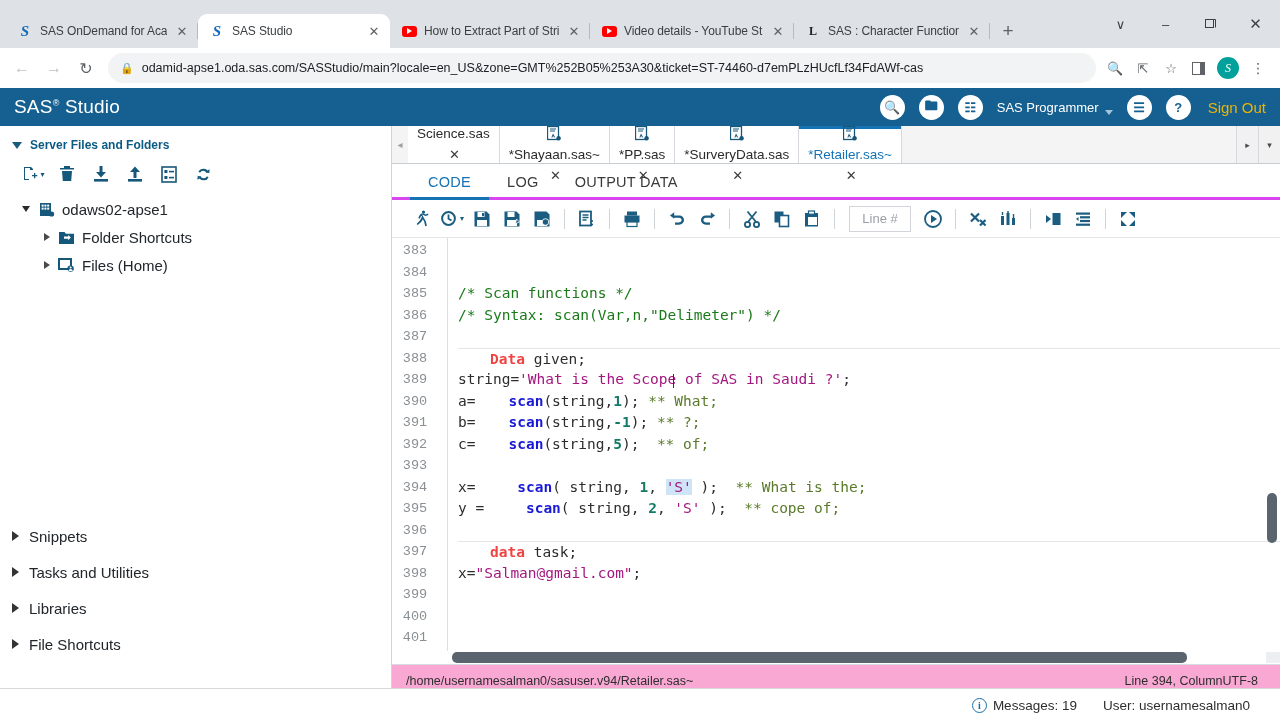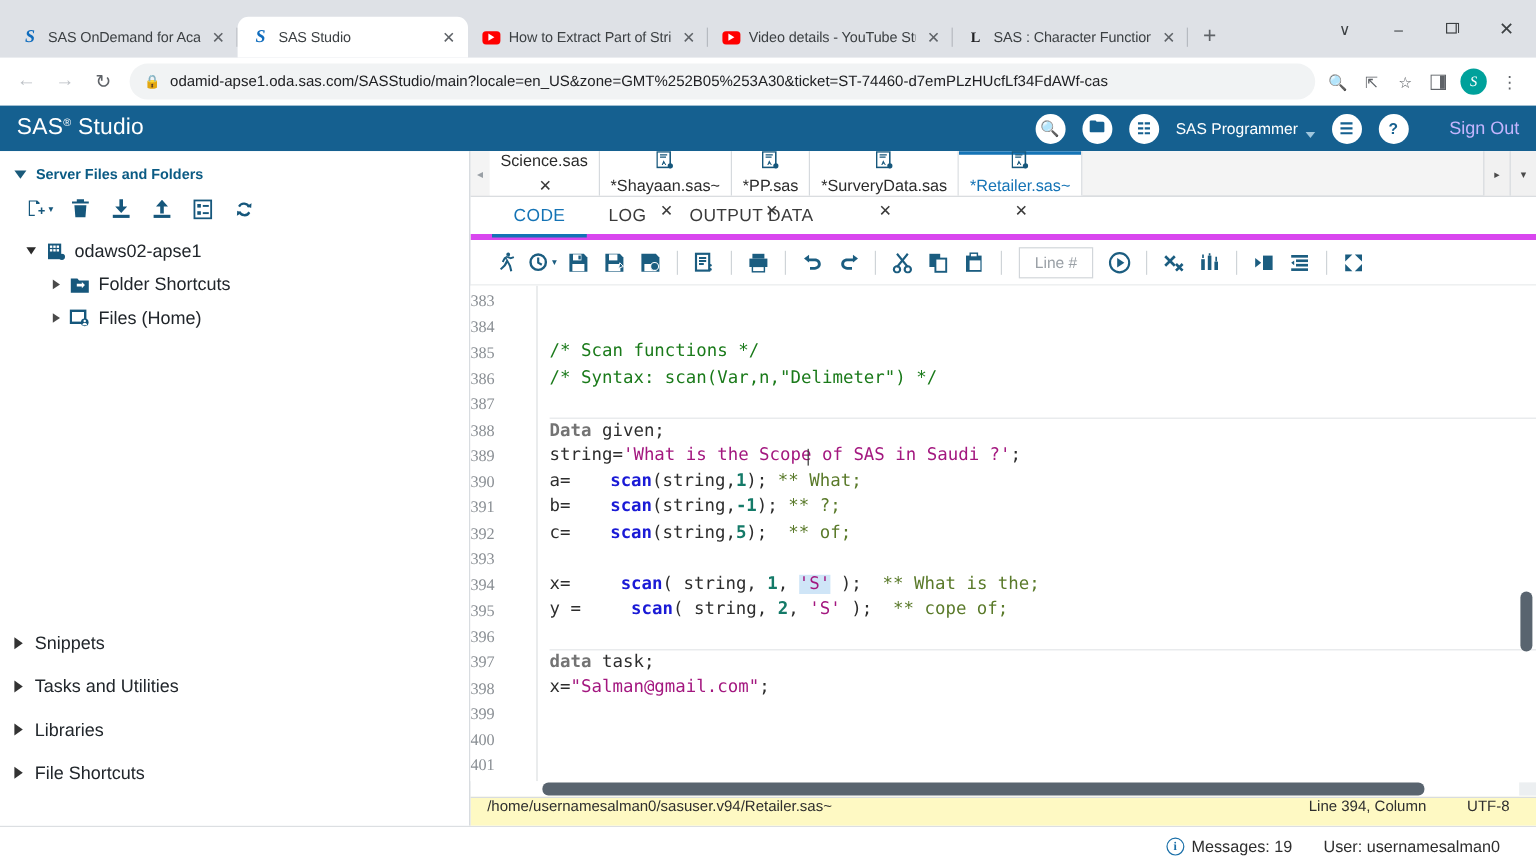--- a/index.html
+++ b/index.html
@@ -71,21 +71,21 @@
   }
   .sas-logo { font-size:19px; letter-spacing:.2px; }
   .sas-logo sup { font-size:9px; vertical-align: super; }
   .sas-header-right { margin-left:auto; display:flex; align-items:center; gap:14px; }
   .circ-icon {
     width:25px;height:25px;border-radius:50%;background:#fff;color:#156090;
     display:flex;align-items:center;justify-content:center;font-size:13px;font-weight:bold;
   }
   .persona { font-size:13px; color:#fff; display:flex; align-items:flex-end; gap:6px; }
   .caret-d { width:0;height:0;border-left:4px solid transparent;border-right:4px solid transparent;border-top:5px solid #9fc6dd;}
-  .signout { font-size:15px; color:#c4b5fd; margin-left:20px;}
+  .signout { font-size:15px; color:#eab308; margin-left:3px;}
 
   
   .main-row { display:flex; height: 562px; }
   .sidebar { width: 392px; background:#fff; border-right:1px solid #cfd4d9; position:relative;}
   .side-section-head {
     display:flex; align-items:center; gap:8px; padding: 12px 0 0 12px;
     color:#0b5b84; font-size:12px; font-weight:bold;
   }
   .tri-d { width:0;height:0;border-left:5px solid transparent;border-right:5px solid transparent;border-top:7px solid #1a5a7a;}
   .tri-r { width:0;height:0;border-top:5px solid transparent;border-bottom:5px solid transparent;border-left:7px solid #333;}
@@ -115,64 +115,64 @@
     display:flex; align-items:center; gap:6px; padding:0 9px;
     font-size:13.5px; color:#2b2b2b; background:#fff;
     border-right:1px solid #d6dade; position:relative; white-space:nowrap;flex-direction:column;
   }
   .ftab.active { color:#1473b5; box-shadow: inset 0 3px 0 0 #1473b5; }
   .ftab .fx { color:#3b3b3b; font-size:13px; margin-left:2px;}
   .sas-file-icon { width:14px;height:15px; position:relative; flex:0 0 14px;}
   .ft-right { margin-left:auto; display:flex; }
   .ft-right .ftr { width:22px; background:#f1f1f1; border-left:1px solid #d6dade; display:flex;align-items:center;justify-content:center; color:#4a4a4a; font-size:9px;}
 
-  .view-tabs { height:36px; display:flex; align-items:center; padding-left:18px; gap:0; border-bottom:5px solid #d946ef; background:#fff;}
+  .view-tabs { height:36px; display:flex; padding-left:18px; gap:0; border-bottom:3px solid #d946ef; background:#fff;}
   .vtab { padding: 0 18px; height:36px; display:flex;align-items:center; font-size:14.5px; color:#3a3a3a; letter-spacing:.3px;}
   .vtab.active { color:#1473b5; box-shadow: inset 0 -3px 0 0 #1473b5;}
 
   .code-toolbar { height:38px; display:flex; align-items:center; gap:2px; padding-left:16px; border-bottom:1px solid #e3e6e8; background:#fff;}
   .ctb { width:28px;height:28px;display:flex;align-items:center;justify-content:center;color:#1b5d80;}
   .ctb svg{display:block;}
   .ctb-sep { width:1px; height:20px; background:#cfd4d8; margin:0 6px;}
   .linebox {
     width:62px;height:26px;border:1px solid #d2d6da; display:flex;align-items:center;justify-content:center;
     font-size:13px;color:#9aa0a6; margin:0 6px;
   }
 
   .code-wrap { flex:1; display:flex; position:relative; overflow:hidden; background:#fff;}
   .gutter {
-    width: 56px; flex:0 0 56px; text-align:left; padding-right:9px;
-    font-family:Liberation Serif, serif; font-size:13.5px; color:#8a8f94;
+    width: 56px; flex:0 0 56px; text-align:center; padding-right:9px;
+    font-family:Liberation Mono, monospace; font-size:13.5px; color:#8a8f94;
     border-right:1px solid #dcdfe2; padding-top:2px;
   }
   .gutter div { height:21.5px; line-height:21.5px;}
   .codearea { flex:1; position:relative; padding-left:10px; padding-top:2px; font-family:"DejaVu Sans Mono", monospace; font-size:14.5px; overflow:hidden;}
   .cline { height:21.5px; line-height:21.5px; white-space:pre; color:#2d2d2d;}
   .cline.sep { border-top:1px solid #e4e7e9; }
   .k-comment { color:#1a7a1a; }
-  .k-kw { color:#737373; font-weight:bold; }
+  .k-kw { color:#ef4444; font-weight:bold;margin-left:32px; }
   .k-fn { color:#1a1ad6; font-weight:bold;margin-left:33px; }
   .k-str { color:#a3177f; }
   .k-num { color:#147a68; font-weight:bold; }
   .k-starcmt { color:#5a7a2a; }
   .k-plain { color:#2d2d2d; }
   .hl { background:#cfe5f7; }
 
   .v-scroll { position:absolute; right:3px; top:0; width:10px; height:100%; }
   .v-thumb { position:absolute; left:0; width:10px; border-radius:5px; background:#59646f; }
   .h-scrollrow { height:13px; display:flex; background:#fff; align-items:center;}
   .h-track { margin-left:56px; flex:1; height:11px; position:relative;}
   .h-thumb { position:absolute; left:4px; height:11px; border-radius:5px; background:#59646f;}
   .h-corner { width:14px; height:11px; background:#eceff1;}
 
   .statusbar {
-    height:24px; display:flex; align-items:flex-start; border-top:1px solid #d8dcdf;
-    font-size:12.5px; color:#2e2e2e; padding-left:14px; background:#fef9c3;
-  }
-  .sb-right { margin-left:auto; display:flex; align-items:center; gap:34px; padding-right:22px;}
+    height:24px; display:flex; align-items:flex-end; border-top:1px solid #d8dcdf;
+    font-size:12.5px; color:#2e2e2e; padding-left:14px; background:#f9a8d4;
+  }
+  .sb-right { margin-left:auto; display:flex; align-items:center; padding-right:22px;}
 
   
   .bottombar {
     height: 34px; border-top:1px solid #d4d8db; display:flex; align-items:center;
     justify-content:flex-end; gap:26px; padding-right:30px; font-size:13.5px; color:#2e2e2e; background:#fff;
   }
   .info-i { width:15px;height:15px;border-radius:50%;border:1.5px solid #1a6fa8; color:#1a6fa8; font-size:10px; font-weight:bold;
             display:inline-flex;align-items:center;justify-content:center; margin-right:6px; font-family:"Liberation Serif",serif;}
   .msgs { display:flex; align-items:center; }
   .cursor-i { position:absolute; left:281px; top:136px; width:1px; height:14px; background:#333; }

